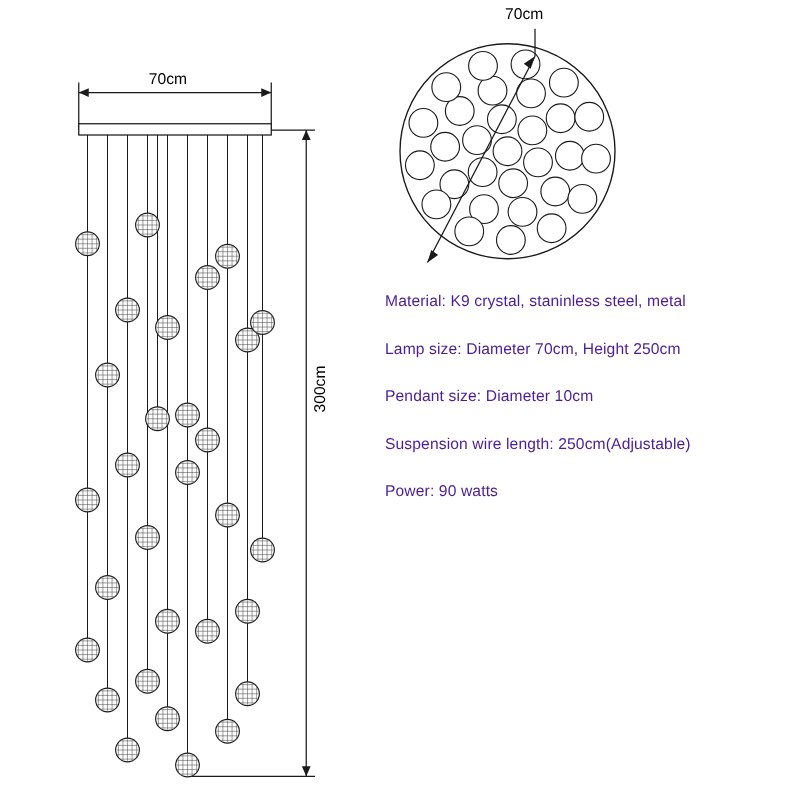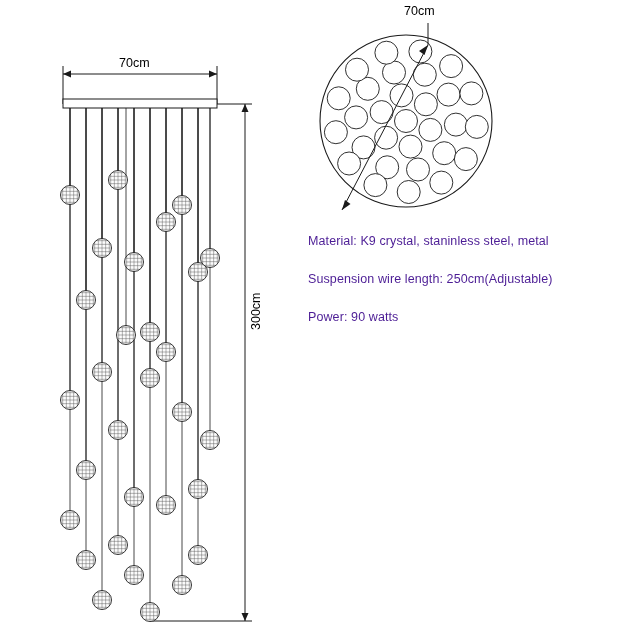--- a/index.html
+++ b/index.html
@@ -550,17 +550,19 @@
     <line x1="47" y1="192" x2="133" y2="27" stroke="#1a1a1a" stroke-width="1"></line>
     <path d="M47 192 L50 182 L55.5 186 Z" fill="#1a1a1a" stroke="none"></path>
     <path d="M133 27 L129.5 37 L124 33 Z" fill="#1a1a1a" stroke="none"></path>
     <line x1="133" y1="27" x2="133" y2="5" stroke="#1a1a1a" stroke-width="1"></line>
   </svg>
 
   <div class="dim-label" id="label-circle-dia">70cm</div>
 
   <div class="spec-list">
     <div class="spec-line">Material: K9 crystal, staninless steel, metal</div>
+    <div class="spec-line">Lamp size: Diameter 70cm, Height 250cm</div>
+    <div class="spec-line">Pendant size: Diameter 10cm</div>
     <div class="spec-line">Suspension wire length: 250cm(Adjustable)</div>
     <div class="spec-line gap-extra">Power: 90 watts</div>
   </div>
 
 </div>
 
 </body></html>

